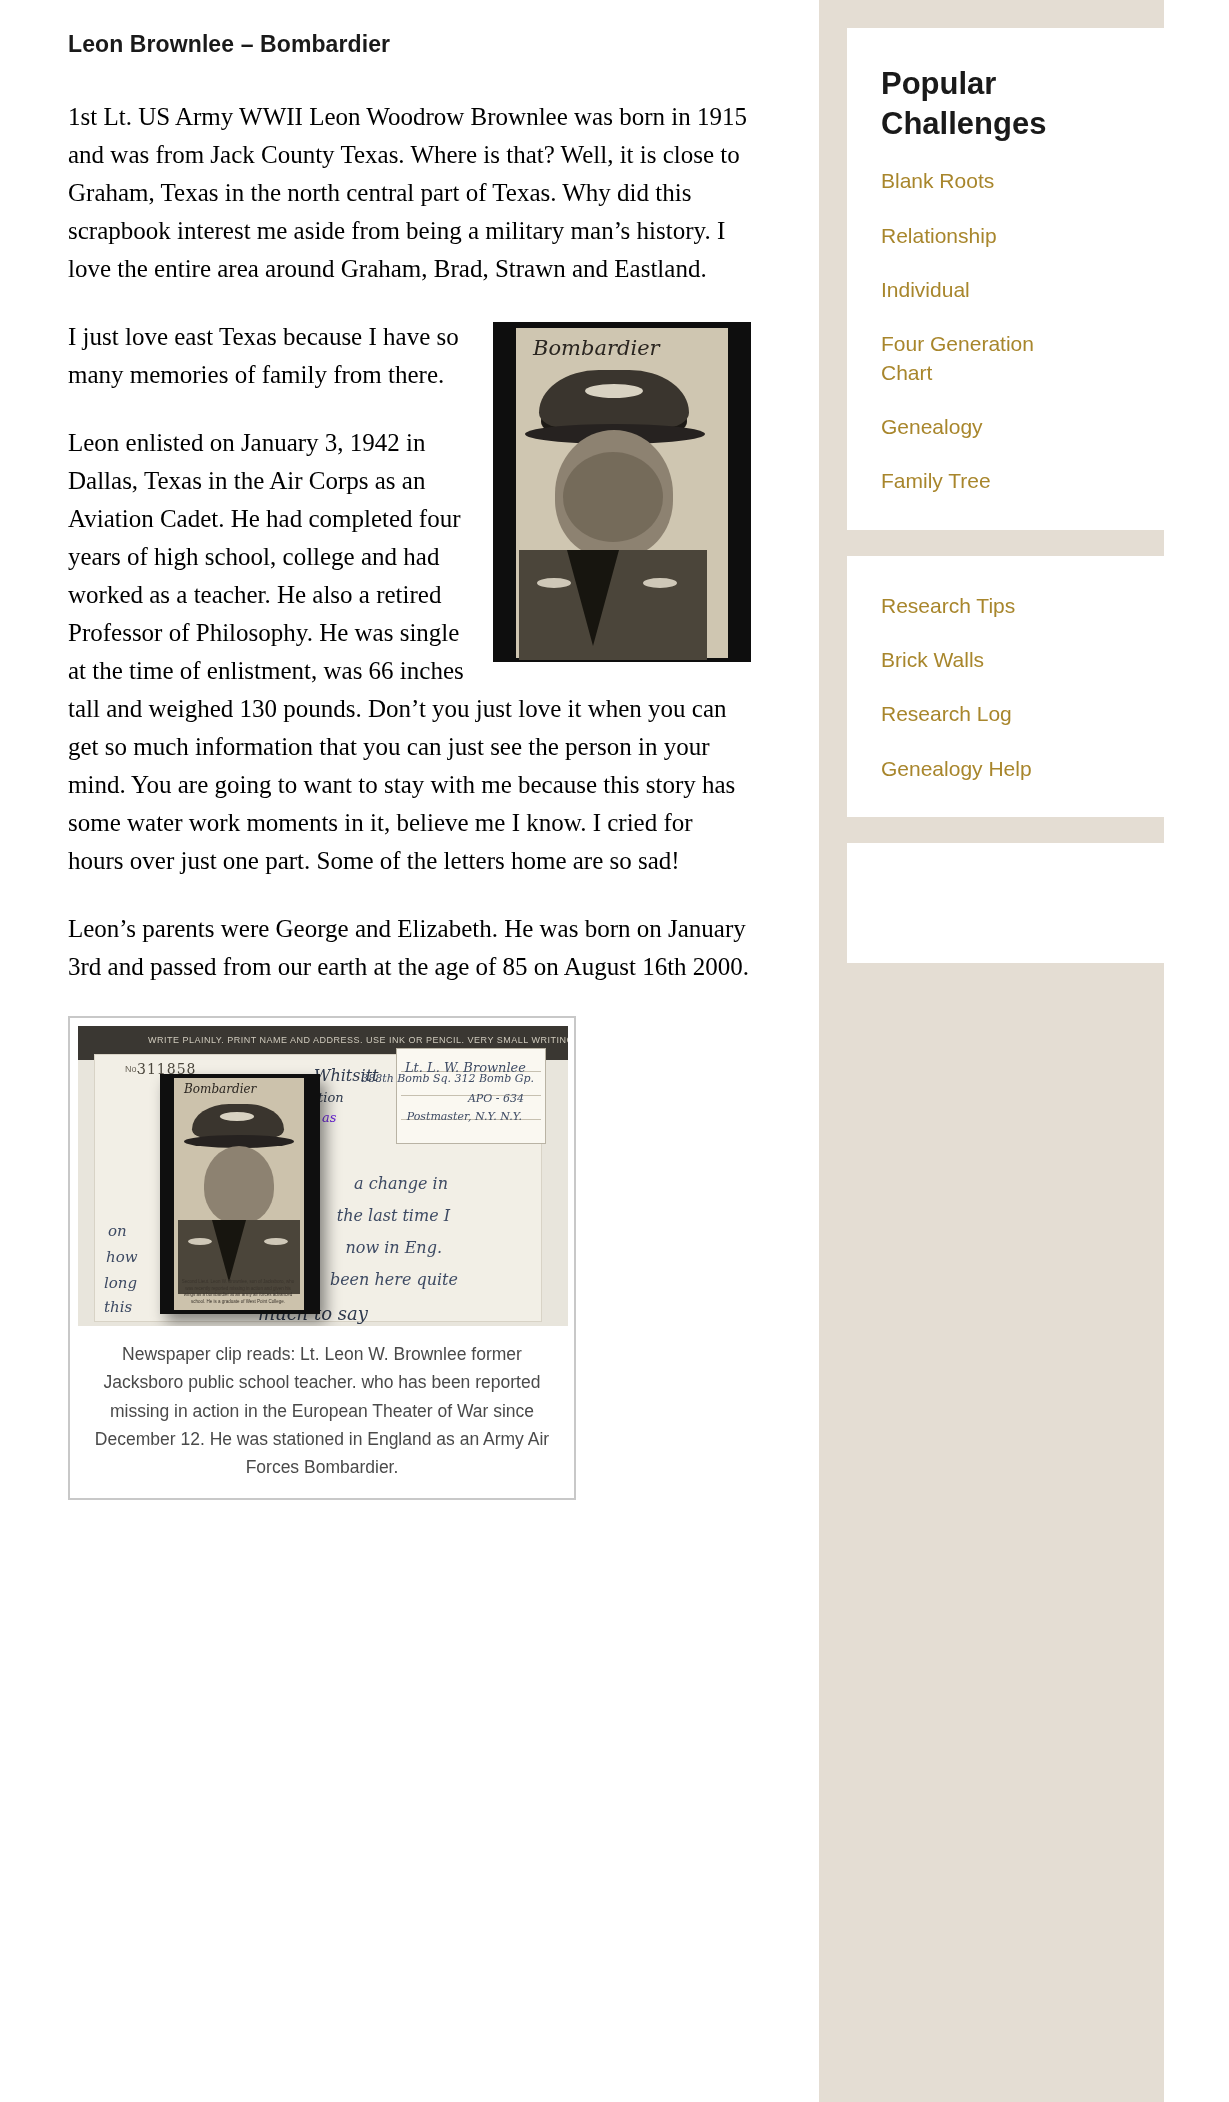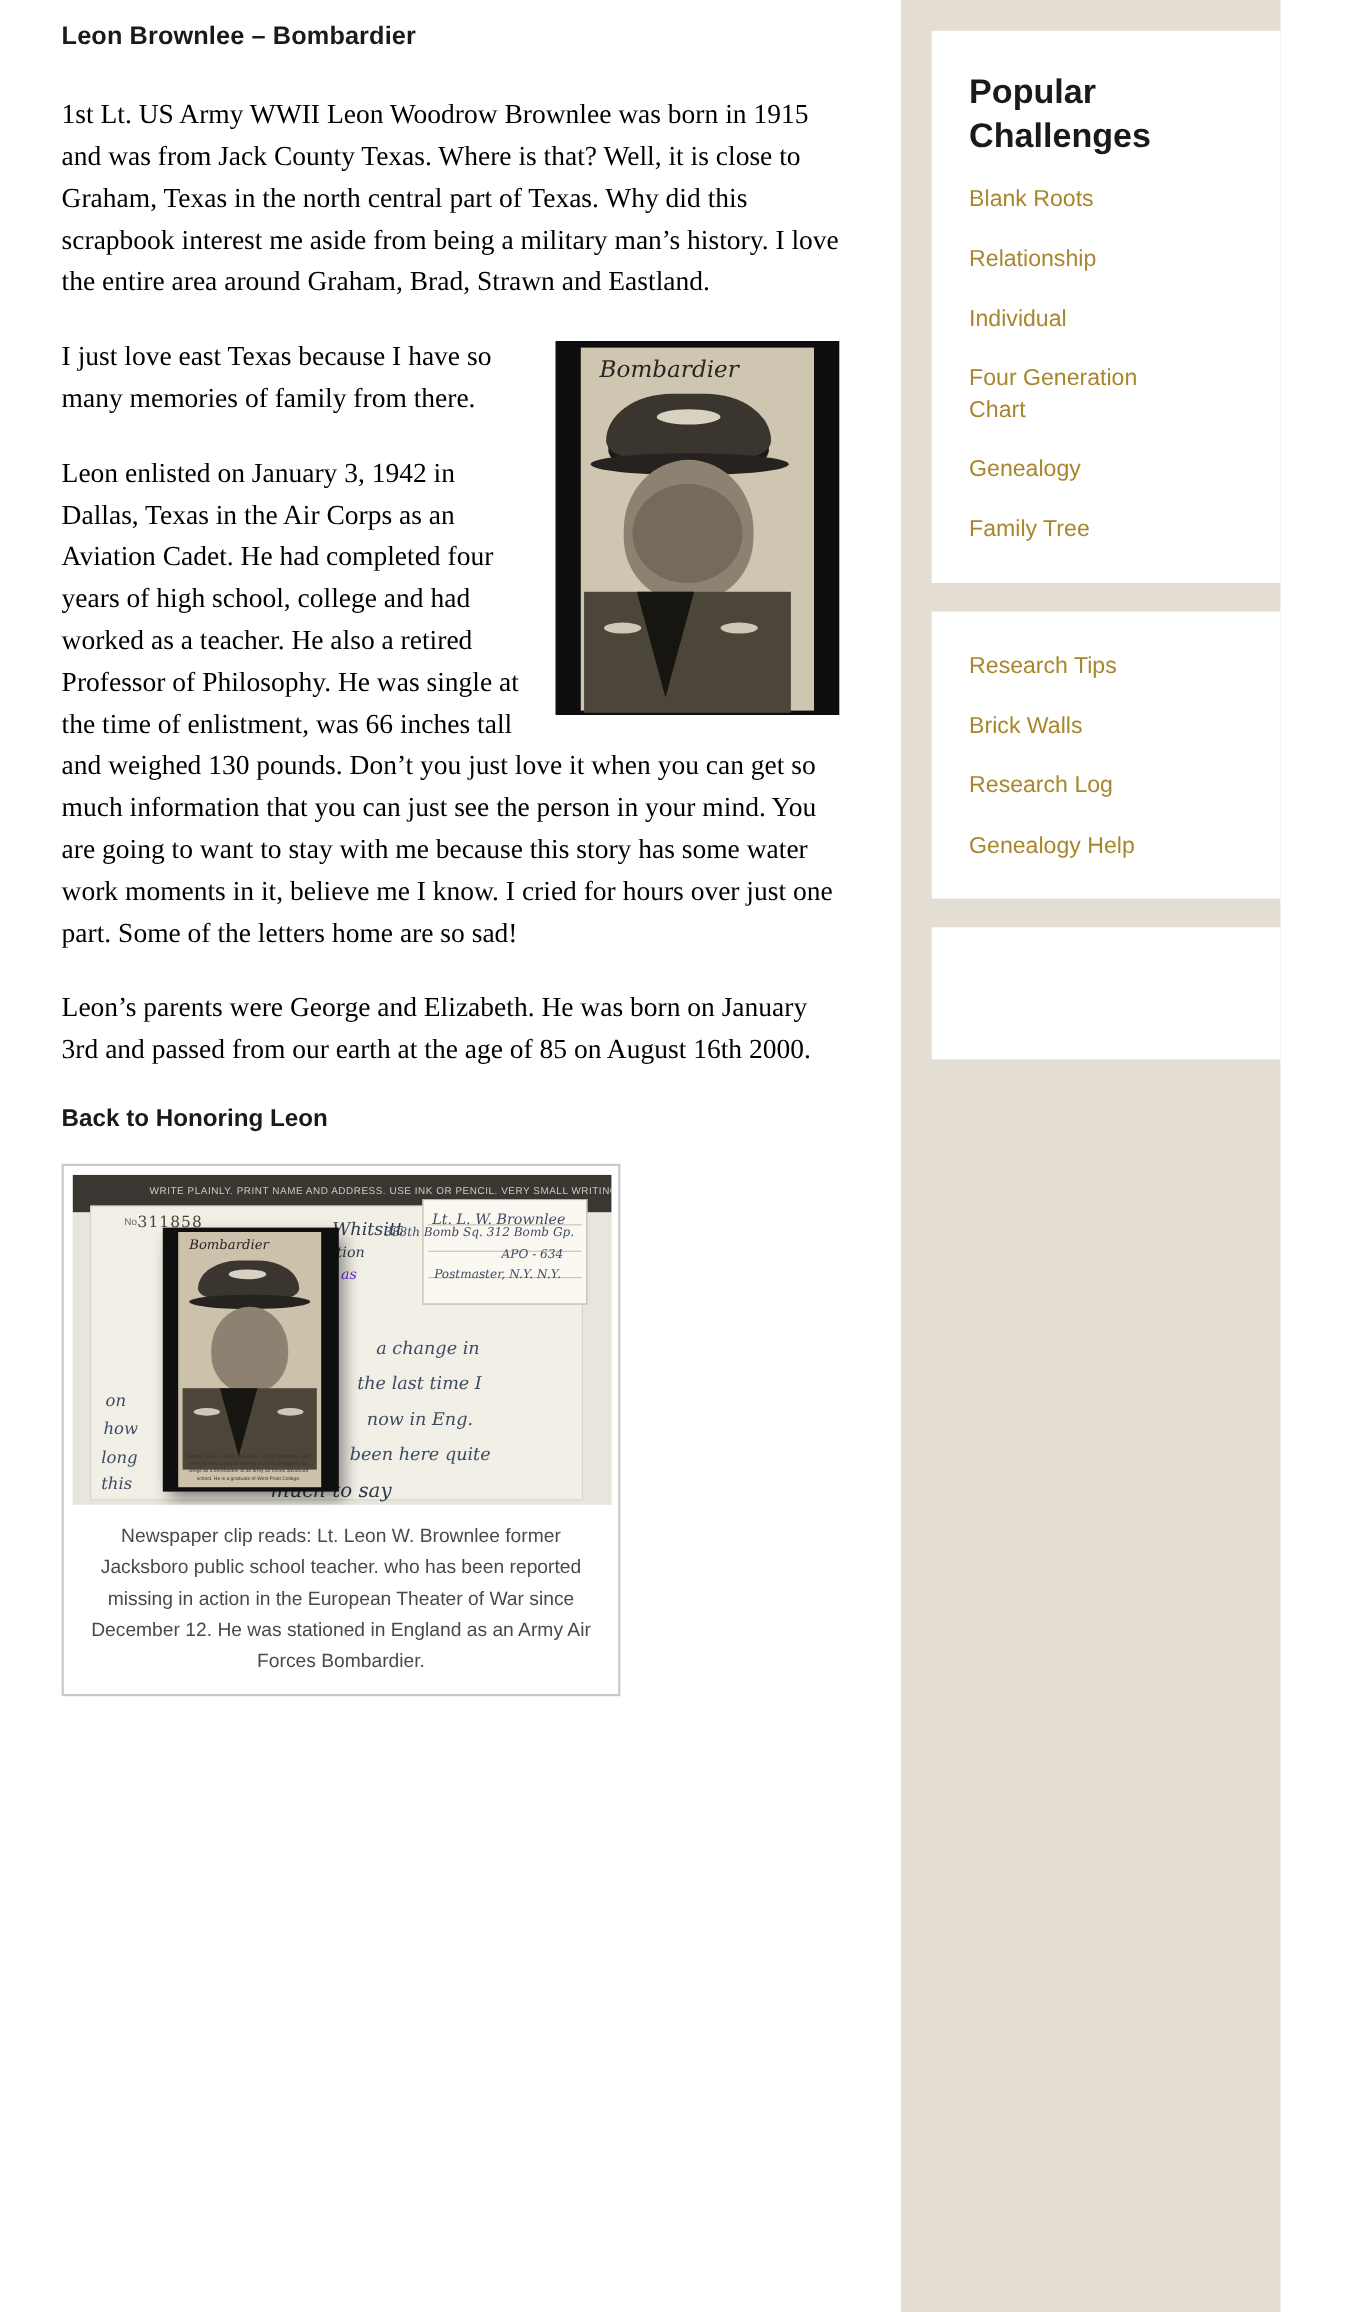--- a/index.html
+++ b/index.html
@@ -41,21 +41,21 @@
   }
 
   
   .article {
     position: absolute;
     top: 0;
     left: 0;
     width: 819px;
     height: 2102px;
     background: #ffffff;
-    padding: 0;
+    padding: 12px;
   }
 
   .article-inner {
     padding: 18px 56px 0 56px;
   }
 
   h1.post-title {
     font-size: 23px;
     line-height: 1.3;
     font-weight: bold;
@@ -460,21 +460,20 @@
         <div class="torso"></div>
         <div class="lapelL"></div>
         <div class="badgeL"></div>
         <div class="badgeR"></div>
       </div>
 
       <p class="body">I just love east Texas because I have so many memories of family from there.</p>
       <p class="body">Leon enlisted on January 3, 1942 in Dallas, Texas in the Air Corps as an Aviation Cadet. He had completed four years of high school, college and had worked as a teacher. He also a retired Professor of Philosophy. He was single at the time of enlistment, was 66 inches tall and weighed 130 pounds. Don’t you just love it when you can get so much information that you can just see the person in your mind. You are going to want to stay with me because this story has some water work moments in it, believe me I know. I cried for hours over just one part. Some of the letters home are so sad!</p>
       <p class="body">Leon’s parents were George and Elizabeth. He was born on January 3rd and passed from our earth at the age of 85 on August 16th 2000.</p>
 
-      <h2 class="subhead">Back to Honoring Leon</h2>
 
       <figure class="scrapbook">
         <div class="scrap-img">
           <div class="darkband"></div>
           <div class="tinytext">WRITE PLAINLY.  PRINT NAME AND ADDRESS.  USE INK OR PENCIL.  VERY SMALL WRITING IS NOT ACCEPTABLE</div>
 
           <div class="sheet">
             <span class="nolabel">No.</span>
             <span class="no">311858</span>
           </div>

